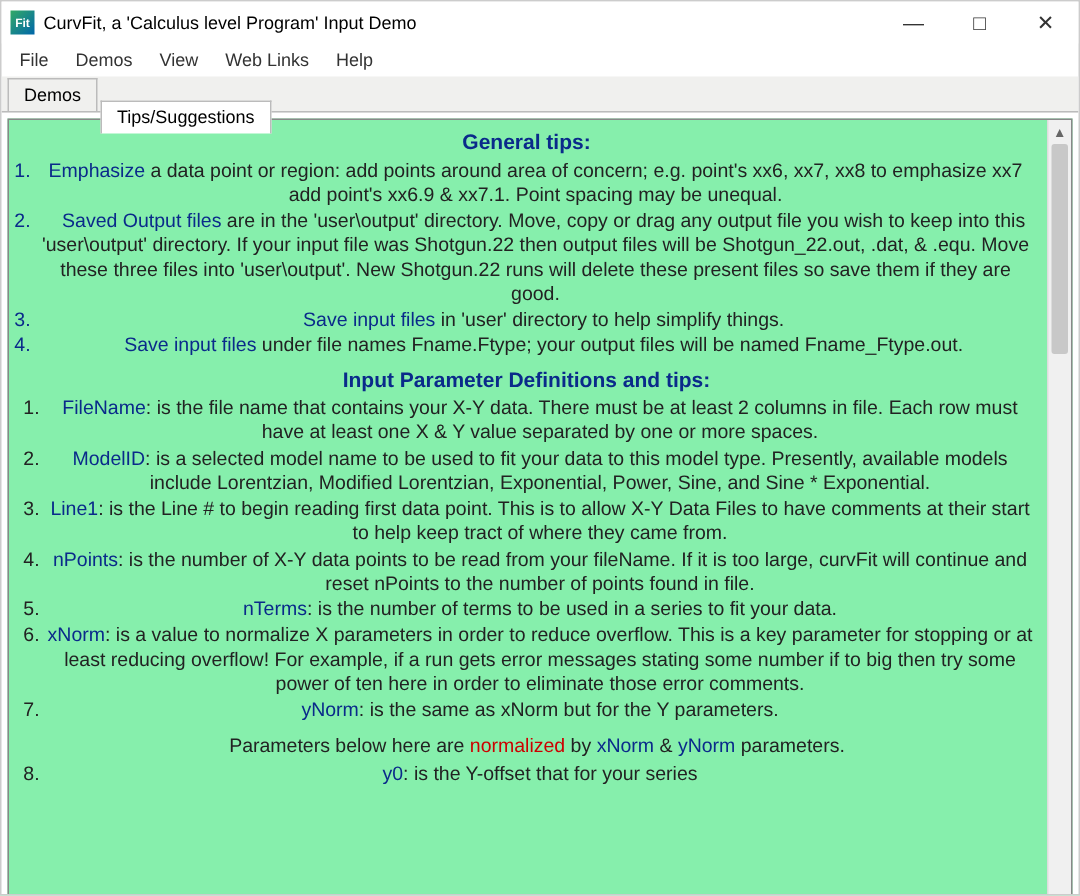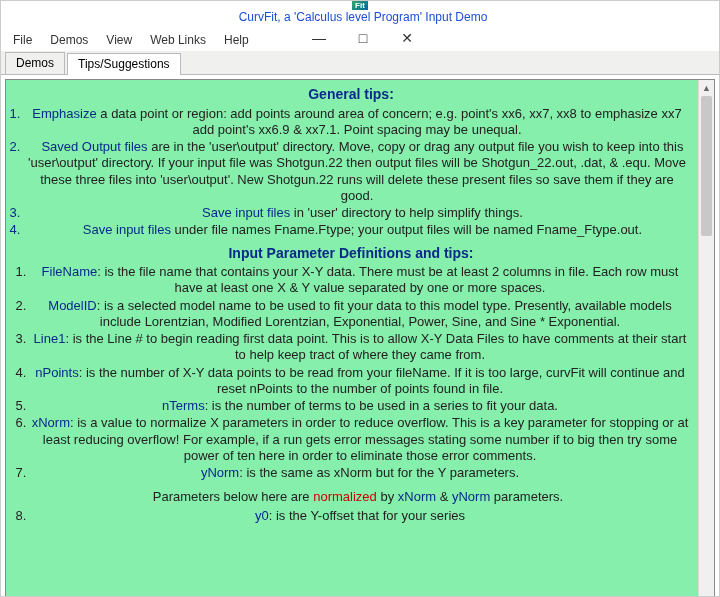--- a/index.html
+++ b/index.html
@@ -12,32 +12,31 @@
     height: 597px;
     overflow: hidden;
     border: 1px solid #ccc;
   }
   .titlebar {
     display: flex;
     align-items: center;
     height: 28px;
     padding: 0 0 0 6px;
     background: #fff;
-    flex-direction: column;
   }
   .titlebar .app-icon {
     width: 16px; height: 16px;
     background: linear-gradient(135deg,#3a6,#06a);
     margin-right: 6px;
     font-size: 8px;
     color:#fff;
     display:flex;align-items:center;justify-content:center;
     font-weight:bold;
   }
-  .titlebar .title { flex: 1; font-size: 12px; color:#1d4ed8; }
+  .titlebar .title { flex: 1; font-size: 12px; color:#000000; }
   .winbtns { display:flex; }
   .winbtn {
     width: 44px; height: 28px;
     display:flex; align-items:center; justify-content:center;
     font-size: 14px; color:#333;
   }
   .menubar {
     display:flex; gap: 2px;
     padding: 2px 4px;
     font-size: 12px;
@@ -57,21 +56,21 @@
     border: 1px solid #bbb;
     border-bottom: none;
     margin-right: 2px;
     background: #f0f0ee;
     font-size: 12px;
     position:relative;
   }
   .tab.active {
     background: #fff;
     font-weight: normal;
-    top:1px;
+    top:15px;
   }
   .content-wrap {
     margin: 4px;
     border: 1px solid #888;
     height: 550px;
     display:flex;
     background:#86efac;
     text-align:center;
   }
   .content {

